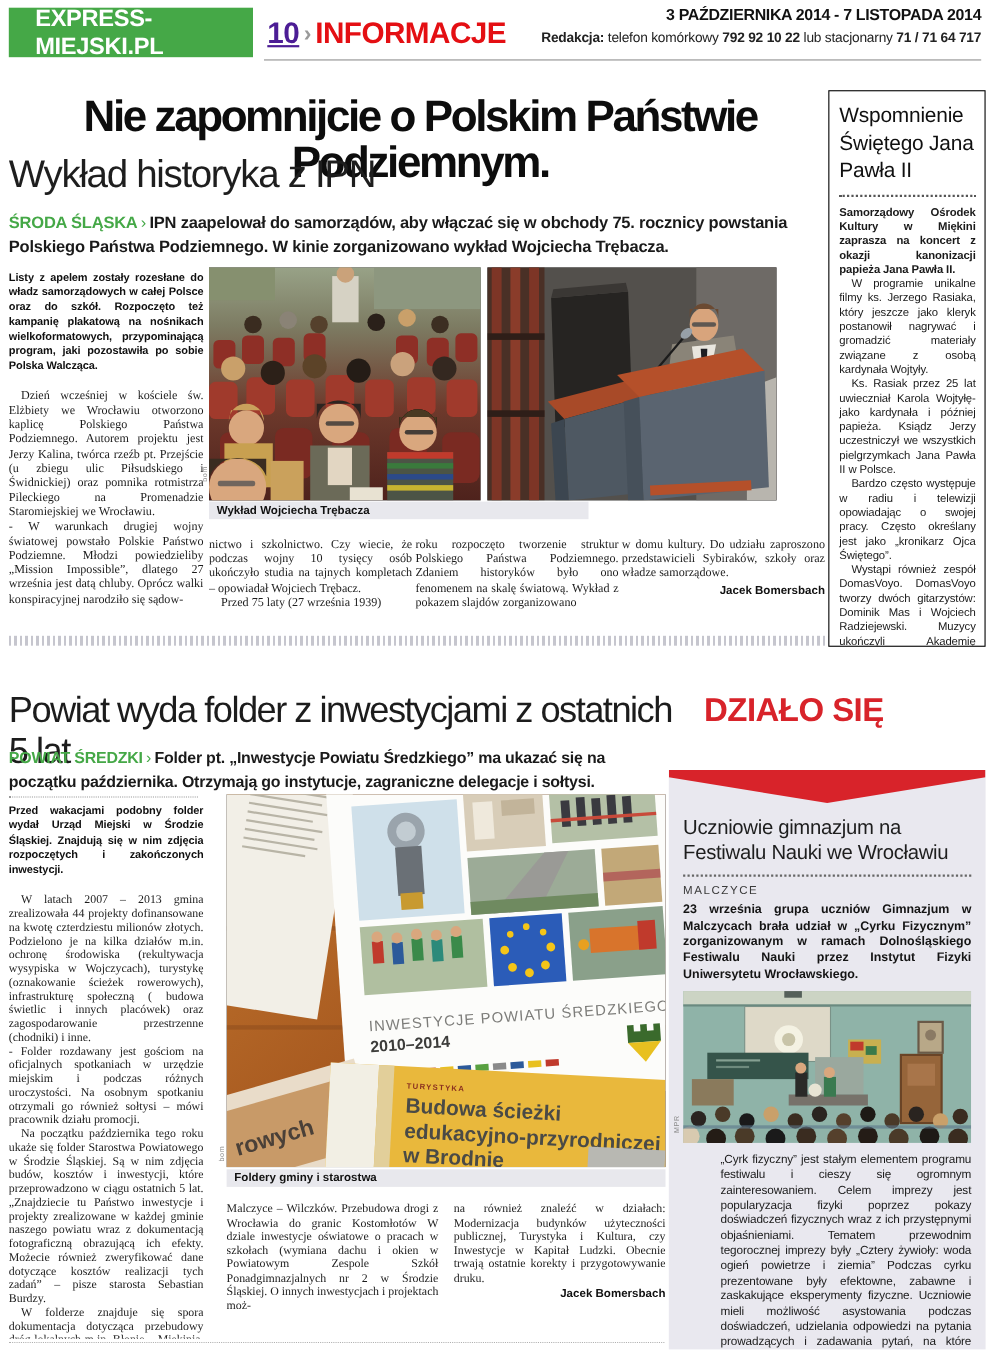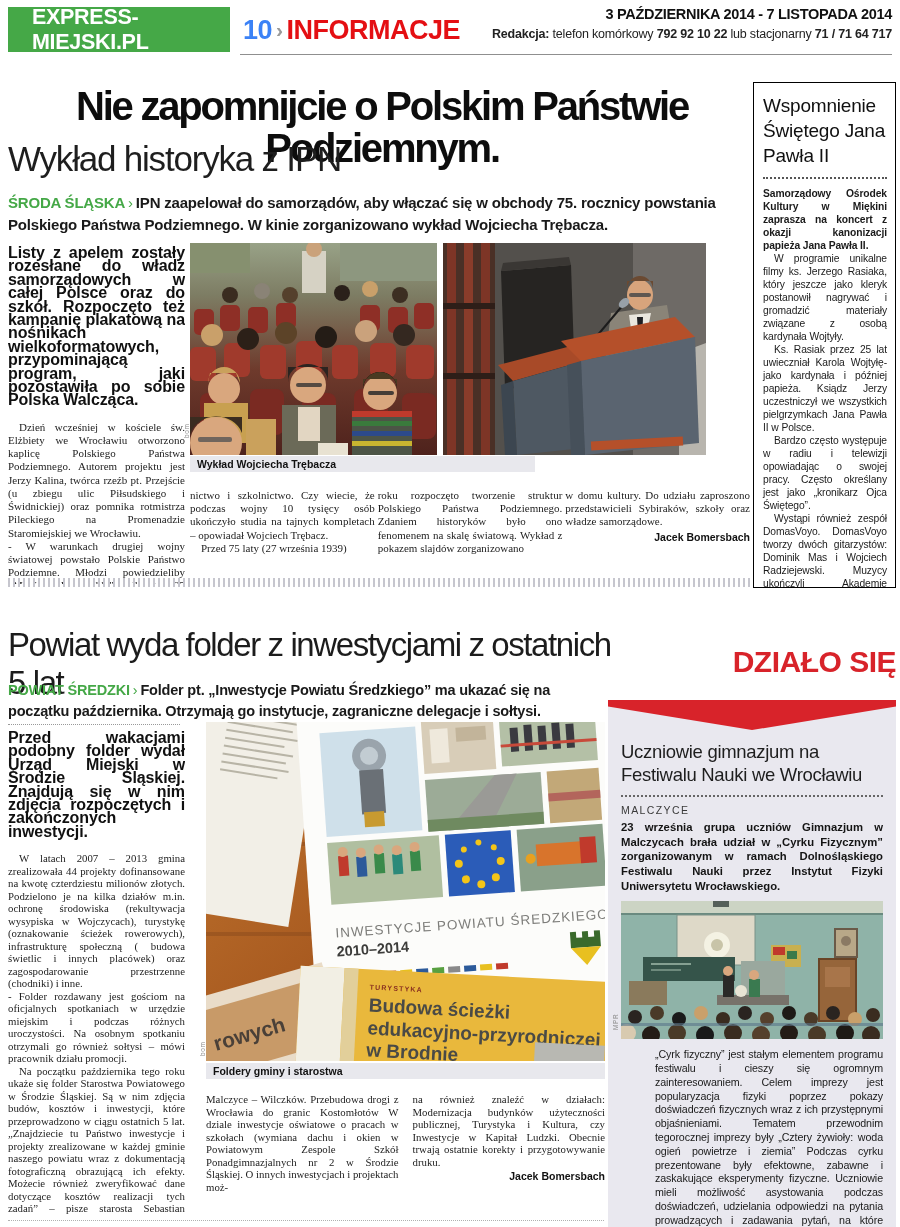--- a/index.html
+++ b/index.html
@@ -10,71 +10,71 @@
   body{font-family:"Liberation Serif",serif;color:var(--ink);}
   #page{position:relative;width:900px;height:1227px;background:#fff;overflow:hidden;margin:0 auto;}
 
   
   .brand-box{position:absolute;left:8px;top:7px;width:222px;height:45px;background:var(--green);
     display:flex;align-items:center;justify-content:center;}
   .brand-box span{font-family:"Liberation Sans",sans-serif;font-weight:700;font-size:21.5px;color:#fff;
     letter-spacing:-0.3px;margin-left:24px;}
   .pagesec{position:absolute;left:243px;top:15px;font-family:"Liberation Sans",sans-serif;font-weight:700;
     font-size:27px;letter-spacing:-0.5px;white-space:nowrap;}
-  .pagesec .num{color:#3b82f6;}
+  .pagesec .num{color:#4c1d95;text-decoration:underline;}
   .pagesec .arr{color:#9a9a9a;font-size:21px;margin:0 4px;position:relative;top:-2px;}
   .pagesec .sec{color:#e40f13;}
   .header-meta{position:absolute;right:8px;top:6px;text-align:right;font-family:"Liberation Sans",sans-serif;}
   .date-range{font-size:14.5px;font-weight:700;color:#111;letter-spacing:-0.3px;}
   .contact{font-size:12.5px;color:#222;margin-top:5px;letter-spacing:-0.2px;margin-left:18px;}
   .contact b{font-weight:700;}
   .header-rule{position:absolute;left:240px;top:54px;width:652px;height:1px;background:#8f8f8f;}
 
   
   .a1-headline{position:absolute;left:8px;top:85px;width:748px;font-family:Liberation Sans, sans-serif;
     font-weight:700;font-size:40px;letter-spacing:-2.2px;line-height:1.05;color:#0d0d0d;text-align:center;}
   .a1-subhead{position:absolute;left:8px;top:139px;width:600px;font-family:"Liberation Sans",sans-serif;
     font-weight:400;font-size:35px;letter-spacing:-1.2px;color:#1e1e1e;}
   .lead{font-family:"Liberation Sans",sans-serif;font-weight:700;color:#1a1a1a;}
   .a1-lead{position:absolute;left:8px;top:192px;width:748px;font-size:15px;line-height:1.45;letter-spacing:-0.2px;}
   .kicker{color:var(--green);font-weight:700;}
   .karr{color:var(--green);font-weight:400;padding:0 3px;}
   .a1-col1{position:absolute;left:8px;top:246px;width:177px;height:338px;overflow:hidden;}
-  .bold-intro{font-family:"Liberation Sans",sans-serif;font-weight:700;font-size:16px;line-height:13.4px;
+  .bold-intro{font-family:"Liberation Sans",sans-serif;font-weight:700;font-size:10px;line-height:13.4px;
     text-align:justify;color:#101010;letter-spacing:-0.1px;margin-bottom:14px;}
   .serif-body{font-size:11px;line-height:13.2px;text-align:justify;color:#1c1c1c;}
   .serif-body.sm{font-size:10.8px;line-height:12.5px;}
   .ind{text-indent:11px;}
   .photo-frame{position:absolute;overflow:hidden;background:#555;}
   .a1-photo1{left:190px;top:243px;width:247px;height:212px;}
   .a1-photo2{left:443px;top:243px;width:263px;height:212px;}
   .caption-bar{position:absolute;height:16px;background:var(--caption_bg);font-family:"Liberation Sans",sans-serif;
     font-weight:700;font-size:10.5px;line-height:16px;color:#111;padding-left:7px;}
   .a1-caption{left:190px;top:456px;width:345px;}
-  .a1-cols{position:absolute;left:190px;top:489px;width:560px;height:92px;display:flex;gap:3px;overflow:hidden;}
+  .a1-cols{position:absolute;left:190px;top:489px;width:560px;height:92px;display:flex;gap:3px;overflow:hidden;justify-content:flex-end;}
   .a1-cols .col{flex:1;}
   .byline{font-family:"Liberation Sans",sans-serif;font-weight:700;font-size:10.5px;text-align:right;color:#111;margin-top:2px;}
   .credit-v{position:absolute;font-family:"Liberation Sans",sans-serif;font-size:6.5px;color:#8a8a8a;
     transform:rotate(-90deg);transform-origin:left top;letter-spacing:0.6px;}
   .tick-divider{position:absolute;left:8px;top:578px;width:748px;height:9px;
     background:repeating-linear-gradient(90deg,#c6c6ce 0 2px,transparent 2px 5px);}
 
   
   .sidebar{position:absolute;left:753px;top:82px;width:143px;height:506px;border:1.5px solid #000;
     background:#fff;padding:10px 8px 8px 9px;font-family:"Liberation Sans",sans-serif;overflow:hidden;}
   .sidebar-title{font-size:19px;line-height:1.32;font-weight:400;color:#101010;letter-spacing:-0.2px;}
   .dotted{border-top:2px dotted #555;margin:9px 0 8px;}
   .sidebar p{font-size:10.3px;line-height:13px;text-align:justify;color:#1a1a1a;letter-spacing:-0.1px;}
   .sidebar p.b{font-weight:700;}
 
   
   .a2-headline{position:absolute;left:8px;top:626px;width:620px;font-family:"Liberation Sans",sans-serif;
     font-weight:400;font-size:33px;letter-spacing:-1.4px;color:#1c1c1c;}
-  .dzialo-label{position:absolute;left:640px;top:629px;width:256px;text-align:right;
-    font-family:"Liberation Sans",sans-serif;font-weight:700;font-size:30px;letter-spacing:-0.5px;color:var(--red);margin-top:16px;}
+  .dzialo-label{position:absolute;left:640px;top:629px;width:256px;text-align:left;
+    font-family:"Liberation Sans",sans-serif;font-weight:700;font-size:30px;letter-spacing:-0.5px;color:var(--red);}
   .a2-lead{position:absolute;left:8px;top:680px;width:596px;font-size:14.5px;line-height:1.45;letter-spacing:-0.2px;}
   .a2-dotted{position:absolute;left:8px;top:724px;width:172px;border-top:1.5px dotted #999;}
   .a2-col1{position:absolute;left:8px;top:731px;width:177px;height:486px;overflow:hidden;}
   .a2-photo{left:206px;top:722px;width:399px;height:339px;}
   .a2-caption{left:206px;top:1063px;width:399px;}
   .a2-cols{position:absolute;left:206px;top:1093px;width:399px;height:120px;display:flex;gap:14px;overflow:hidden;}
   .a2-cols .col{flex:1;}
   .bottom-dotted{position:absolute;left:8px;top:1220px;width:596px;border-top:1.5px dotted #b0b0b0;}
 
   

